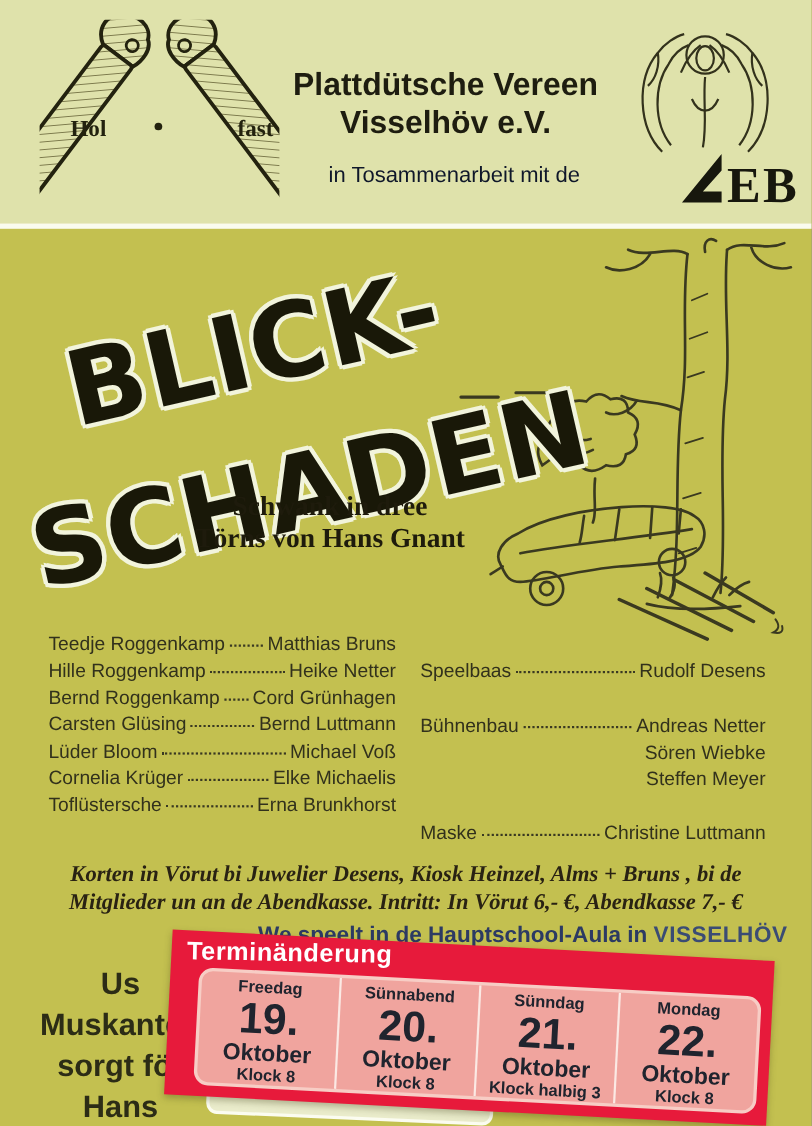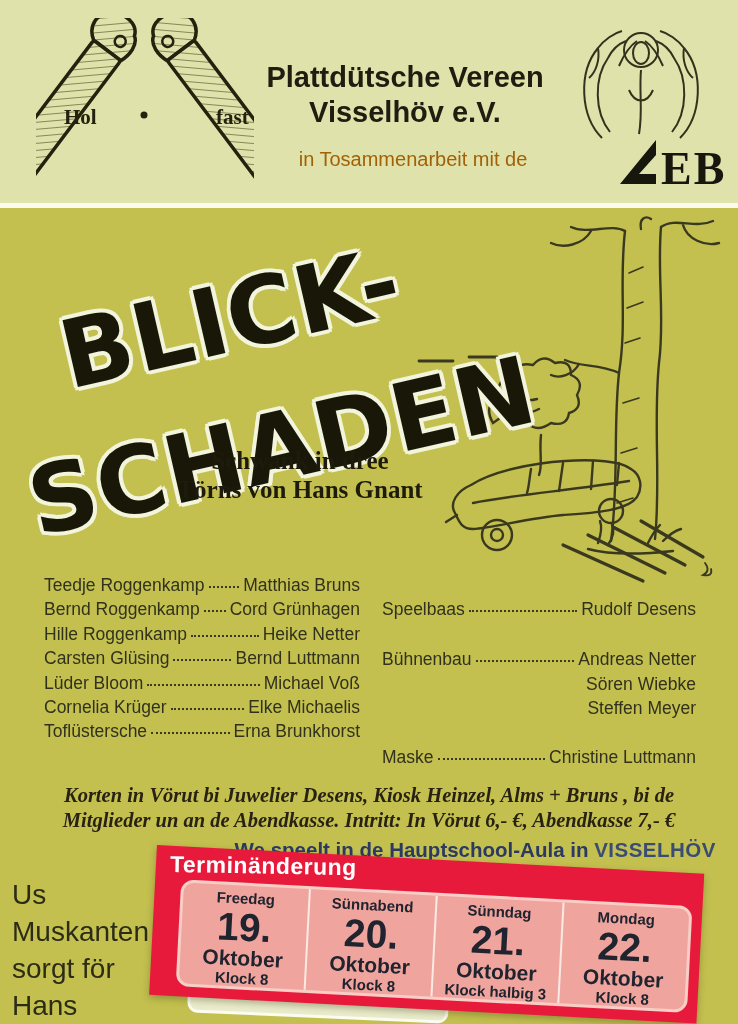--- a/index.html
+++ b/index.html
@@ -5,21 +5,21 @@
   html,body{margin:0;padding:0;background:#888;}
   .poster{position:relative;width:738px;height:1024px;margin:0 auto;overflow:hidden;
           background:#c3c050;font-family:"Liberation Sans",sans-serif;}
   
   .header{position:absolute;left:0;top:0;width:738px;height:203px;background:#dfe2ab;}
   .divider{position:absolute;left:0;top:203px;width:738px;height:5px;background:#fafbee;}
   .holfast{position:absolute;left:36px;top:18px;width:218px;height:170px;}
   .org{position:absolute;left:240px;top:60px;width:330px;text-align:center;
        font-weight:bold;font-size:29px;line-height:35px;color:#1e1d10;}
   .coop{position:absolute;left:258px;top:148px;width:310px;text-align:center;
-        font-size:20px;color:#a16207;}
+        font-size:20px;color:#0f172a;}
   .leb{position:absolute;right:6px;top:20px;width:182px;height:170px;}
   
   .title1,.title2{position:absolute;font-family:"DejaVu Sans",sans-serif;font-weight:bold;
        color:#191808;white-space:nowrap;line-height:1;letter-spacing:1px;transform:rotate(-13deg);
        text-shadow:-3px -3px 0 #f2f4dc,0 -4px 0 #f2f4dc,3px -3px 0 #f2f4dc,-4px 0 0 #f2f4dc,
                    4px 0 0 #f2f4dc,-3px 3px 0 #f2f4dc,0 4px 0 #f2f4dc,3px 3px 0 #f2f4dc;}
   .title1{left:58px;top:272px;font-size:94px;}
   .title2{left:24px;top:400px;font-size:94px;}
   .subtitle{position:absolute;left:75px;top:446px;width:450px;text-align:center;
        font-family:"Liberation Serif",serif;font-weight:bold;font-size:25px;line-height:29px;color:#1e1b0c;}
@@ -31,21 +31,21 @@
   .crew .row{position:absolute;width:100%;display:flex;align-items:baseline;}
   .crew .r1{top:24px}.crew .r2{top:74px}.crew .r3{top:99px}.crew .r4{top:123px}.crew .r5{top:172px}
   .crew .end{justify-content:flex-end;}
   .dots{flex:1;border-bottom:2.4px dotted #3a3922;margin:0 4px;transform:translateY(-3px);min-width:10px;}
   
   .tickets{position:absolute;left:20px;top:783px;width:698px;text-align:center;
        font-family:"Liberation Serif",serif;font-weight:bold;font-size:20.5px;line-height:25px;color:#292213;font-style:italic;}
   .venue{position:absolute;right:22px;top:838px;width:600px;text-align:right;font-weight:bold;
        font-size:20.5px;color:#2c3a63;z-index:1;}
   .venue .city{color:#3b4c74;letter-spacing:.5px;}
-  .music{position:absolute;left:12px;top:876px;width:195px;text-align:left;font-weight:normal;
+  .music{position:absolute;left:12px;top:876px;width:195px;text-align:center;font-weight:bold;
        font-size:28px;line-height:37px;color:#2c2c16;z-index:1;}
   .peek{position:absolute;left:188px;top:968px;width:255px;height:44px;background:#eaeccb;
        border:3px solid #fbfcf0;border-radius:10px;transform:rotate(2.5deg);z-index:2;}
   
   .sticker{position:absolute;left:157px;top:845px;width:548px;height:150px;background:#e71a3b;
        transform:rotate(3deg);transform-origin:0 0;z-index:3;box-shadow:0 3px 7px rgba(60,60,20,.35);}
   .sticker-label{position:absolute;left:14px;top:2px;color:#ffffff;font-weight:bold;font-size:23px;
        transform:rotate(-2deg);letter-spacing:.5px;}
   .dates{position:absolute;left:26px;top:33px;right:10px;bottom:10px;background:#f0a49e;
        border:3px solid #f7cdc5;border-radius:13px;display:flex;overflow:hidden;}
@@ -162,28 +162,28 @@
     <div>Törns von Hans Gnant</div>
   </div>
 
   <div class="cast">
     <div class="row">
         <span>Teedje Roggenkamp</span>
         <span class="dots"></span>
         <span>Matthias Bruns</span>
       </div>
     <div class="row">
+        <span>Hille Roggenkamp</span>
+        <span class="dots"></span>
+        <span>Heike Netter</span>
+      </div>
+    <div class="row">
         <span>Bernd Roggenkamp</span>
         <span class="dots"></span>
         <span>Cord Grünhagen</span>
-      </div>
-    <div class="row">
-        <span>Hille Roggenkamp</span>
-        <span class="dots"></span>
-        <span>Heike Netter</span>
       </div>
     <div class="row">
         <span>Carsten Glüsing</span>
         <span class="dots"></span>
         <span>Bernd Luttmann</span>
       </div>
     <div class="row">
         <span>Lüder Bloom</span>
         <span class="dots"></span>
         <span>Michael Voß</span>

